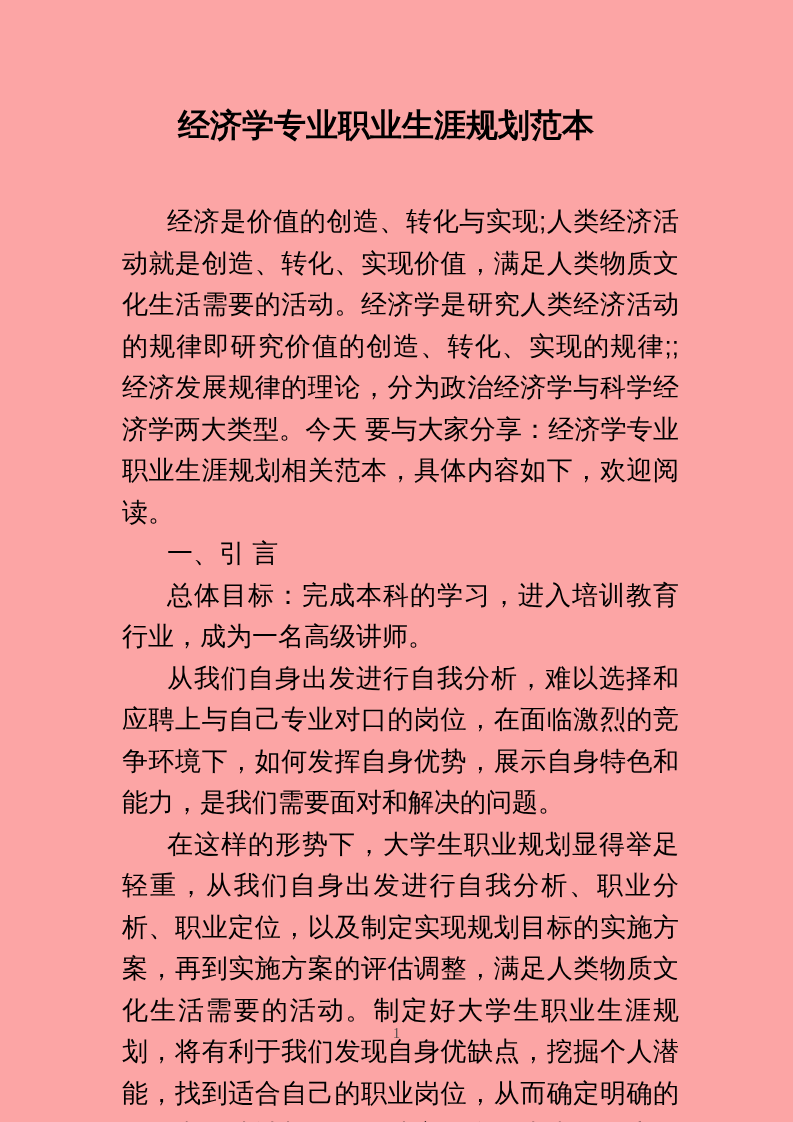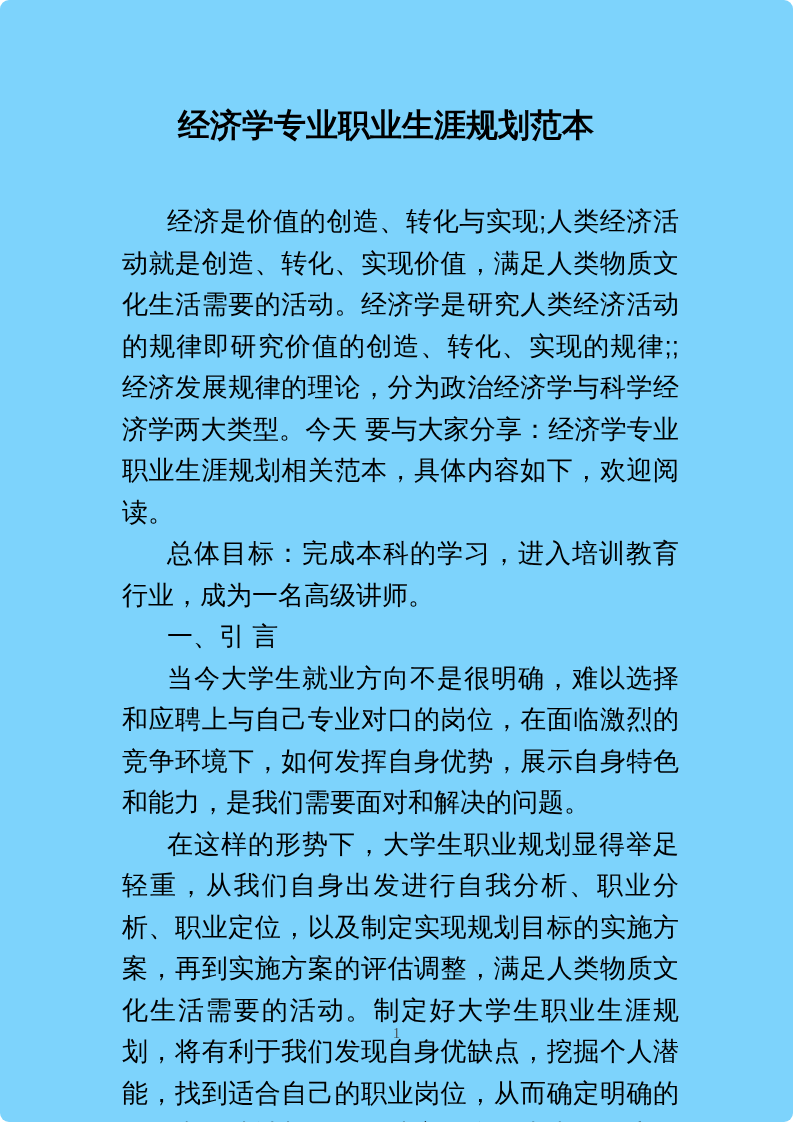--- a/index.html
+++ b/index.html
@@ -4,27 +4,26 @@
 <style>
   html, body {
     margin: 0;
     padding: 0;
     background: #ffffff;
   }
   .page {
     position: relative;
     width: 793px;
     height: 1122px;
-    background: #7dd3fc;
+    background: #fca5a5;
     color: #000000;
     font-family: "Liberation Sans", sans-serif;
     box-sizing: border-box;
     padding: 103px 114px 0 93px;
     overflow: hidden;
-    border-radius: 9px;
   }
   .doc-title {
     margin: 0;
     font-size: 32px;
     font-weight: 700;
     line-height: 44px;
     text-align: center;
     letter-spacing: 0;
     white-space: nowrap;
   }
@@ -54,22 +53,22 @@
 </style>
 </head>
 <body>
 
 <div class="page">
 
   <h1 class="doc-title">经济学专业职业生涯规划范本</h1>
 
   <div class="body-text">
     <p>经济是价值的创造、转化与实现;人类经济活动就是创造、转化、实现价值，满足人类物质文化生活需要的活动。经济学是研究人类经济活动的规律即研究价值的创造、转化、实现的规律;;经济发展规律的理论，分为政治经济学与科学经济学两大类型。今天 要与大家分享：经济学专业职业生涯规划相关范本，具体内容如下，欢迎阅读。</p>
+    <p>一、引 言</p>
     <p>总体目标：完成本科的学习，进入培训教育行业，成为一名高级讲师。</p>
-    <p>一、引 言</p>
-    <p>当今大学生就业方向不是很明确，难以选择和应聘上与自己专业对口的岗位，在面临激烈的竞争环境下，如何发挥自身优势，展示自身特色和能力，是我们需要面对和解决的问题。</p>
+    <p>从我们自身出发进行自我分析，难以选择和应聘上与自己专业对口的岗位，在面临激烈的竞争环境下，如何发挥自身优势，展示自身特色和能力，是我们需要面对和解决的问题。</p>
     <p>在这样的形势下，大学生职业规划显得举足轻重，从我们自身出发进行自我分析、职业分析、职业定位，以及制定实现规划目标的实施方案，再到实施方案的评估调整，满足人类物质文化生活需要的活动。制定好大学生职业生涯规划，将有利于我们发现自身优缺点，挖掘个人潜能，找到适合自己的职业岗位，从而确定明确的目标和奋斗计划，更好地实现自己未来的人生价值!</p>
     <p>二、总体目标</p>
   </div>
 
   <div class="page-footer">1</div>
 
 </div>
 
 </body></html>

